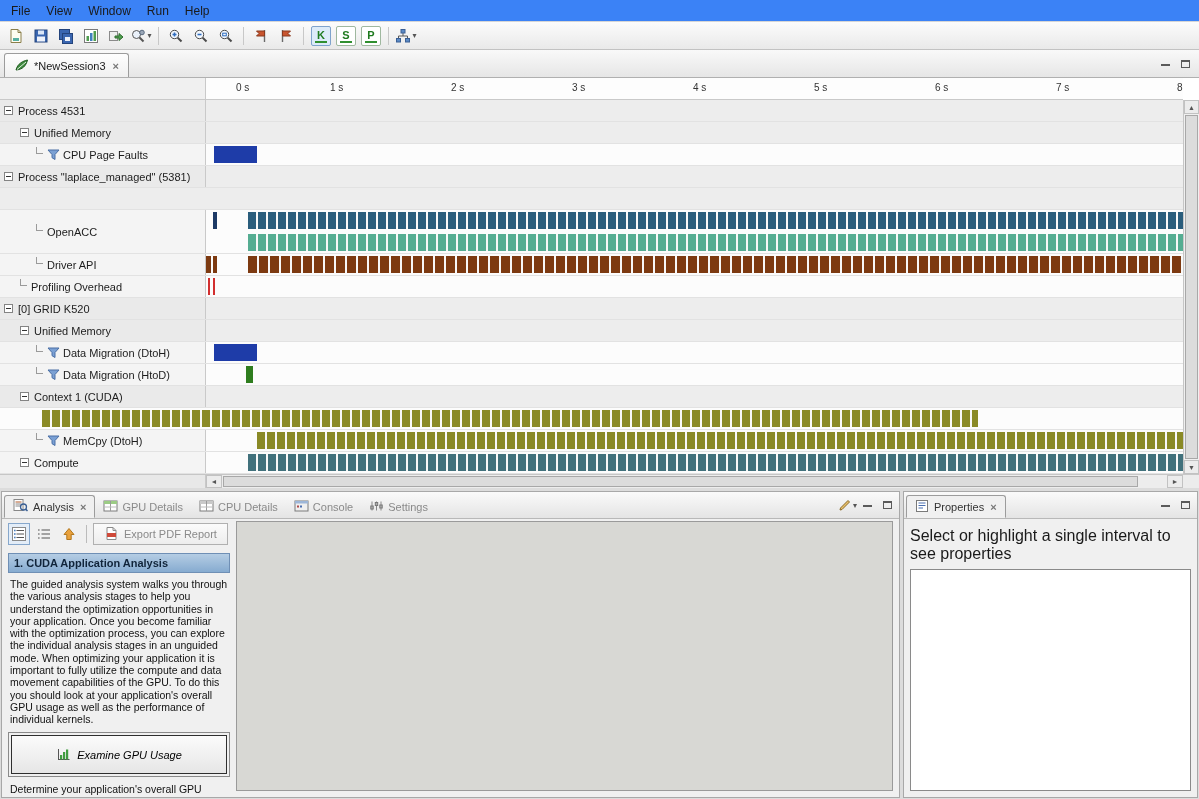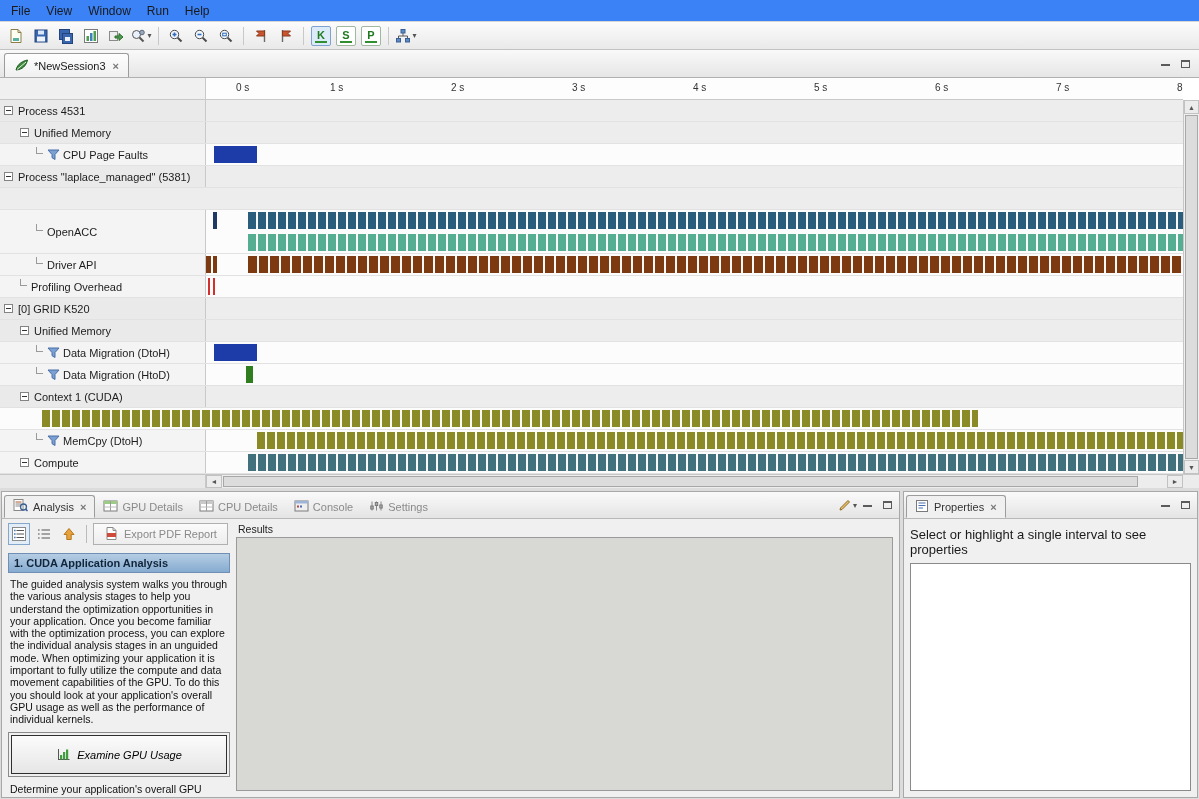--- a/index.html
+++ b/index.html
@@ -78,21 +78,21 @@
   .adesc { font-size:10.5px; line-height:1.17; color:#111; padding:5px 2px 0 2px; }
   .exwrap { margin-top:7px; border:1px solid #8a8a8a; padding:2px; flex:none; background:#f0f0f0; }
   .examine { width:100%; height:39px; display:flex; align-items:center; justify-content:center; gap:6px; border:1px solid #2f2f2f; background:linear-gradient(#fbfbfb,#e6e6e6); font-size:11px; font-family:"Liberation Sans",sans-serif;font-style:italic; }
   .afooter { font-size:10.5px; line-height:1.17; padding:6px 2px 0 2px; color:#111; overflow:hidden; }
 
   .rescol { flex:1; padding:2px 6px 6px 2px; display:flex; flex-direction:column; overflow:hidden; }
   .reslabel { font-size:10.5px; color:#222; margin:2px 0 2px 2px; flex:none; }
   .resbox { flex:1; border:1px solid #9a9a9a; background:#d8d8d4; }
 
   .propcontent { flex:1; display:flex; flex-direction:column; padding:0 6px 6px 6px; overflow:hidden; }
-  .prophint { font-size:13px; padding:8px 0 6px 0; }
+  .prophint { font-size:16px; padding:8px 0 6px 0; }
   .propbox { flex:1; border:1px solid #8a8a8a; background:#fff; }
 </style>
 </head>
 <body>
 
 <div class="app">
 
   <div class="menubar" id="menubar">
       <div class="menu-item">File</div>
       <div class="menu-item">View</div>
@@ -551,21 +551,20 @@
                     <rect x="4" y="8" width="2.2" height="4.5" fill="#3f9c3f"></rect>
                     <rect x="7" y="5" width="2.2" height="7.5" fill="#3f9c3f"></rect>
                     <rect x="10" y="2.5" width="2.2" height="10" fill="#3f9c3f"></rect>
                   </svg></span>
               <span>Examine GPU Usage</span>
             </button>
           </div>
           <div class="afooter">Determine your application's overall GPU usage. This analysis requires an application timeline, so your application will be run once to collect it if it is not</div>
         </div>
         <div class="rescol">
-          <div class="reslabel">Results</div>
           <div class="resbox"></div>
         </div>
       </div>
     </div>
 
     <div class="panel right-panel">
       <div class="ptabbar">
         <div class="ptab active">
           <span><svg width="15" height="14">
                 <rect x="1.5" y="1.5" width="11" height="11" fill="#fff" stroke="#7a7a7a"></rect>

